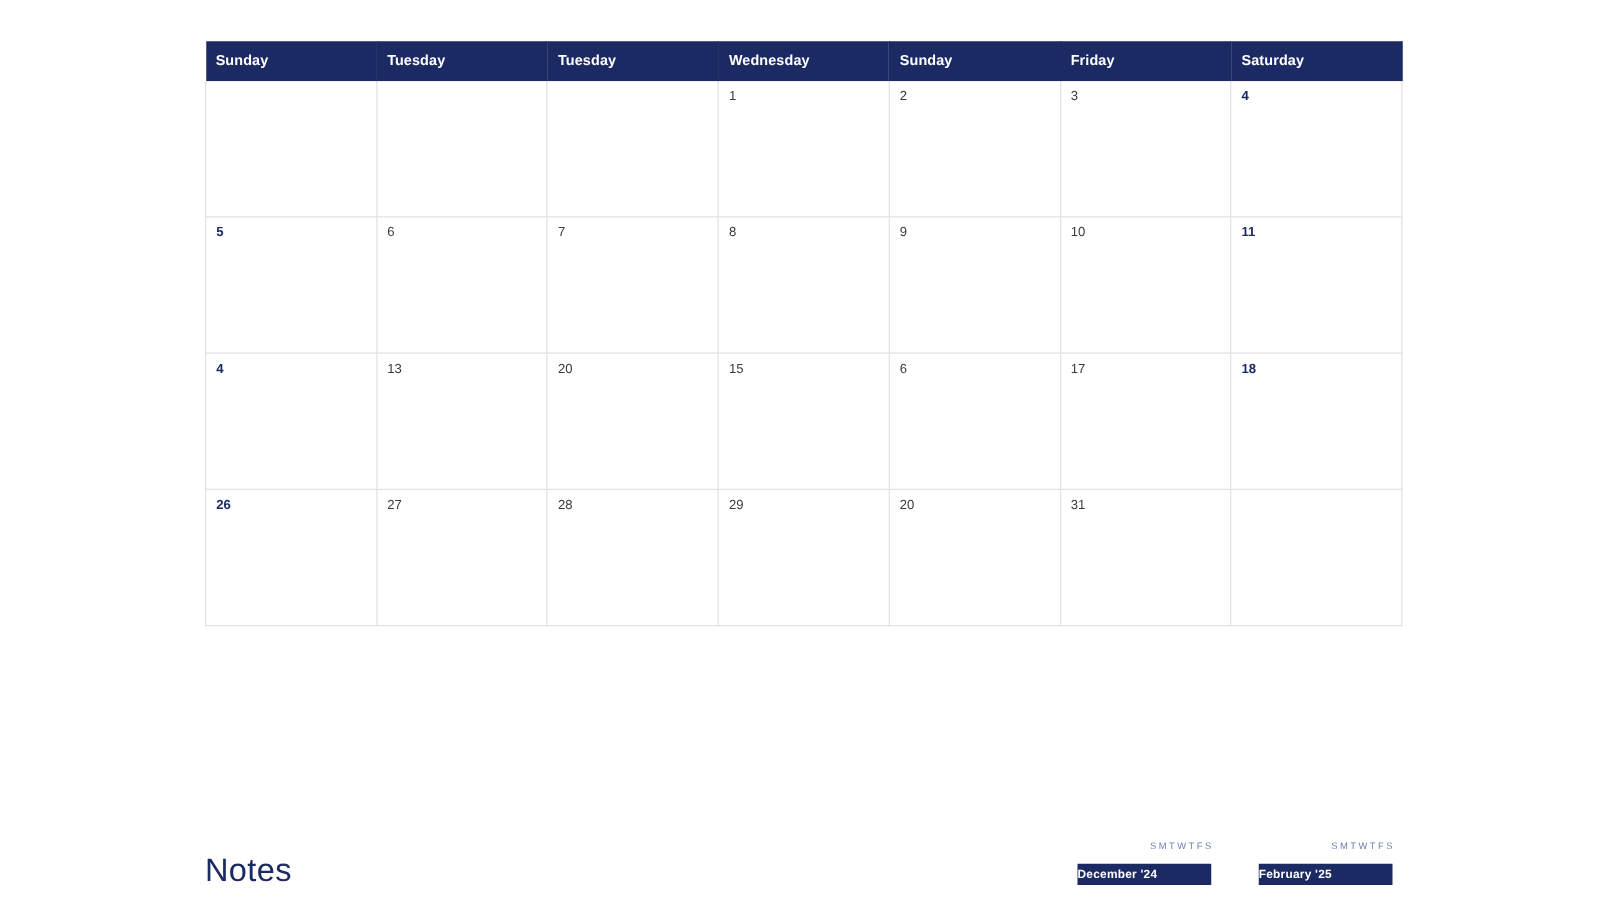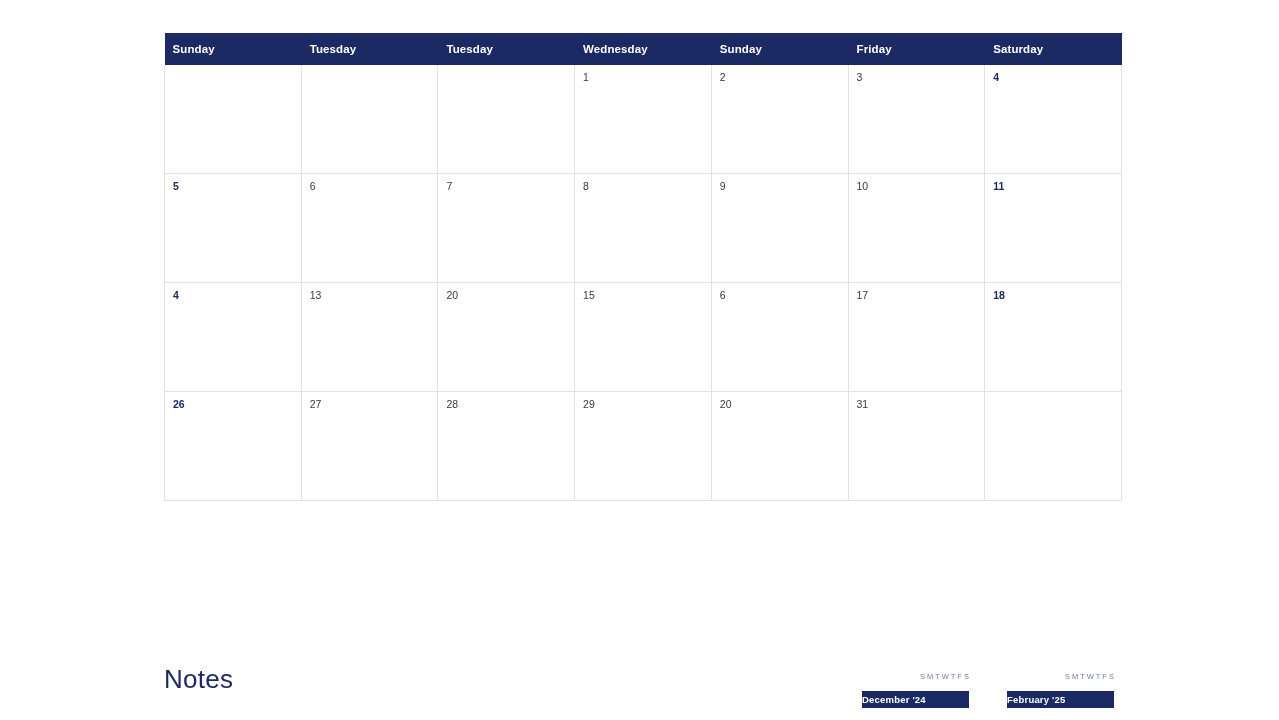--- a/index.html
+++ b/index.html
@@ -65,21 +65,21 @@
     color: #1b2a63;
     font-weight: bold;
   }
 
   .daynum.empty { visibility: hidden; }
 
   
   .notes-title {
     position: absolute;
     left: 164px;
-    top: 664px;
+    top: 681px;
     font-size: 26px;
     color: #1b2a63;
     font-weight: normal;
     letter-spacing: 0.3px;
     margin: 0;
   }
 
   
   .nav {
     position: absolute;

